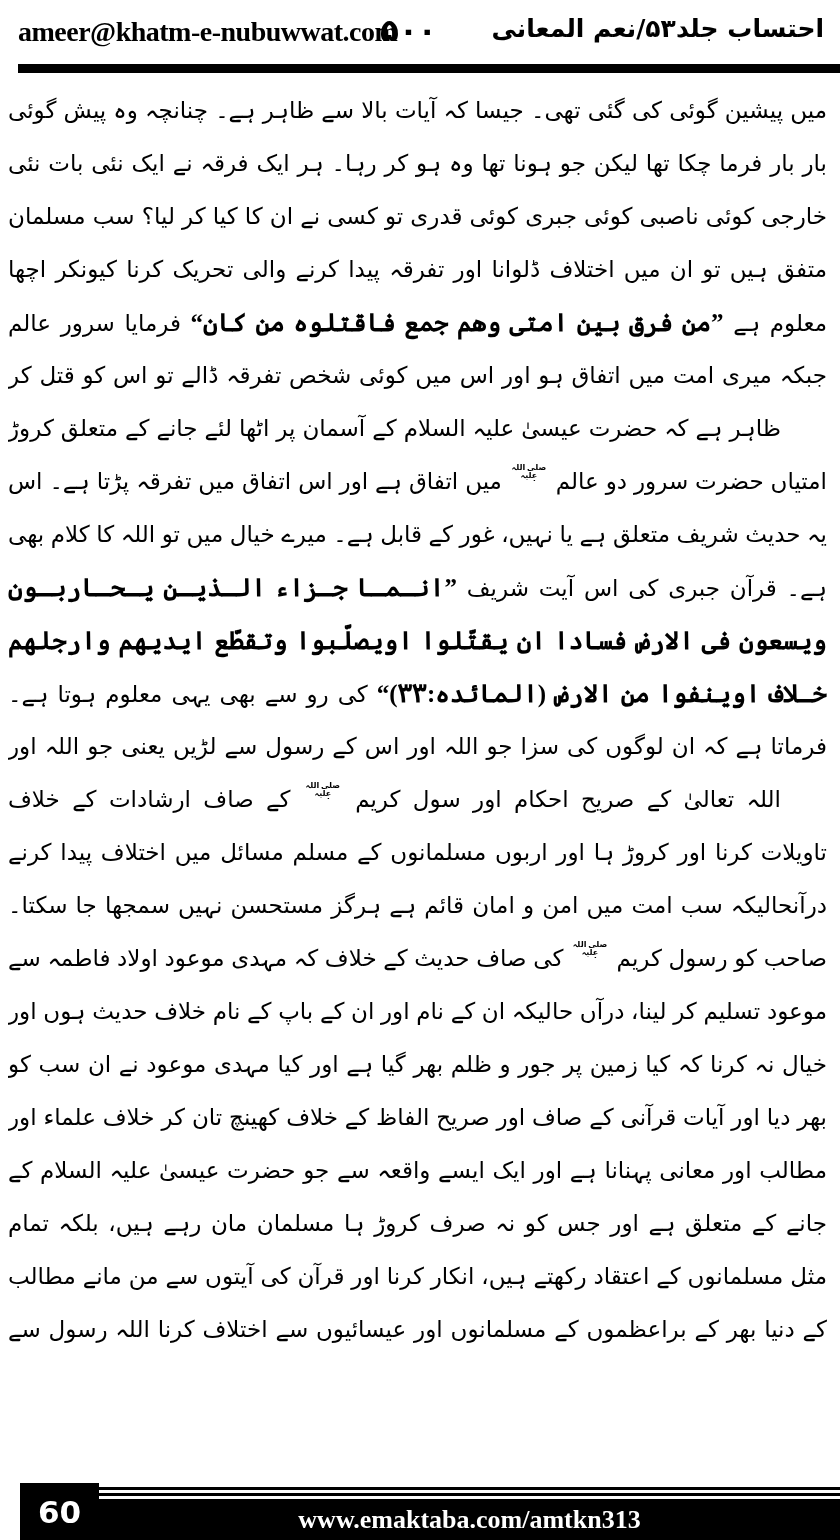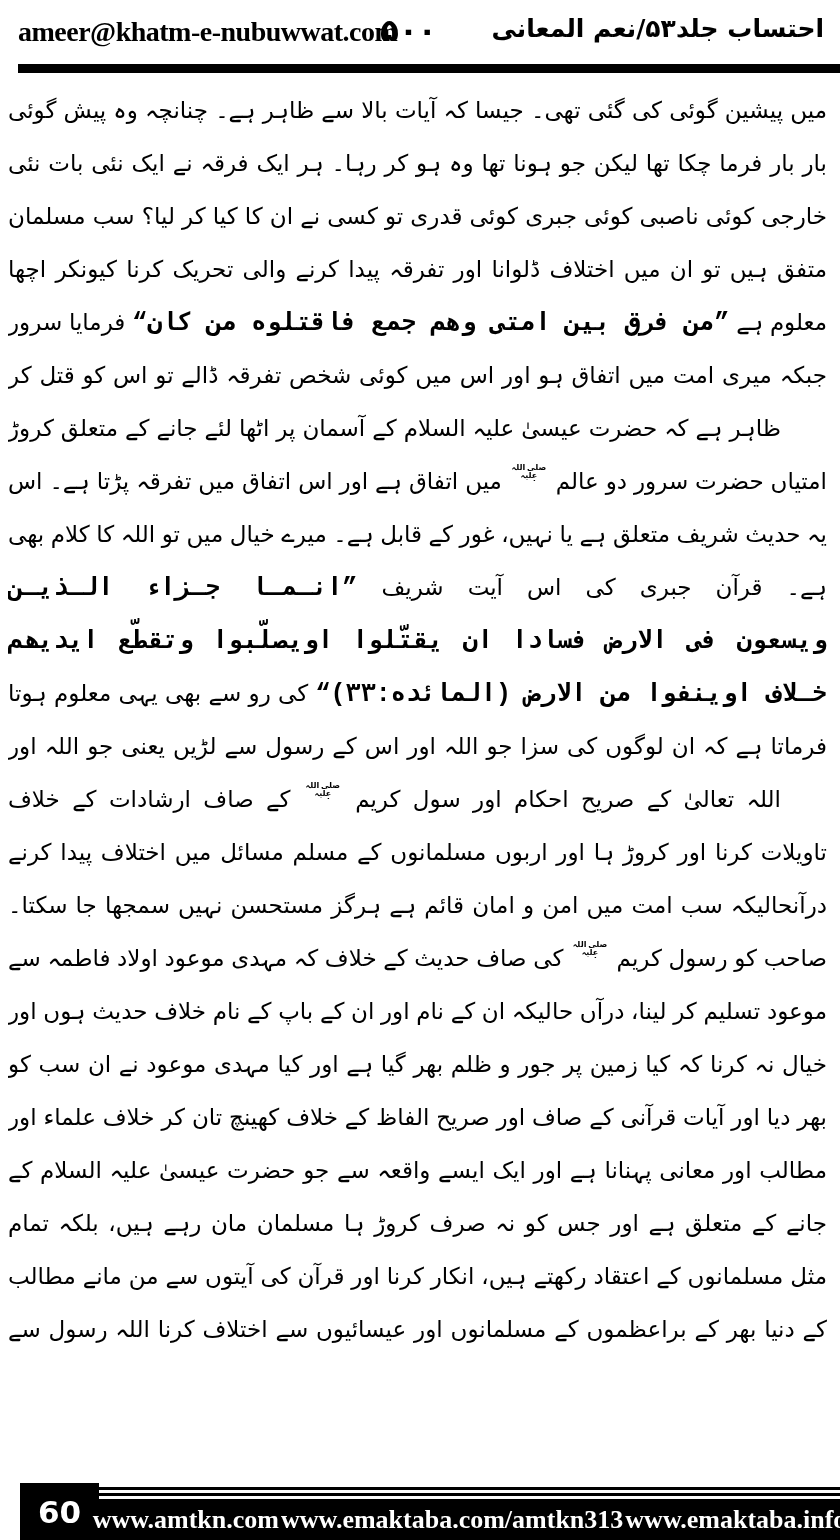--- a/index.html
+++ b/index.html
@@ -34,44 +34,45 @@
   .line{
     height:53px; line-height:53px; overflow:hidden;
     text-align:justify; text-align-last:justify; -moz-text-align-last:justify;
     font-size:23px; word-spacing:-1px; letter-spacing:-0.2px;
     white-space:normal;
   }
   .line.indent{ padding-right:46px; }
   .line.last{ text-align-last:right; -moz-text-align-last:right; }
   .urdu{ font-family:"DejaVu Sans",sans-serif; }
   .naskh{
-    font-family:Liberation Mono, monospace; font-weight:700; font-size:25px;
+    font-family:Liberation Serif, serif; font-weight:700; font-size:25px;
     letter-spacing:0;
   }
   .saw{
     display:inline-block; width:40px; height:17px; overflow:hidden;
     font-size:8px; line-height:8px; text-align:center; vertical-align:8px;
     font-weight:700;
   }
   
   .badge{
     position:absolute; left:20px; top:1483px; width:79px; height:57px;
     background:#000; color:#fff; display:flex; align-items:center; justify-content:center;
     font-weight:700; font-size:31px; font-family:"DejaVu Sans",sans-serif;
   }
   .footer-bar{
     position:absolute; left:99px; right:0; top:1487px; height:53px; background:#000;
   }
   .stripe{ position:absolute; left:0; right:0; height:3px; background:#fff; }
   .s1{ top:3px; } .s2{ top:9px; }
   .links{
     position:absolute; left:0; right:0; top:12px; bottom:0;
-    display:flex; align-items:center; justify-content:center; gap:2px;
+    display:flex; align-items:center; justify-content:center; gap:15px;
     color:#fff; font-family:"Liberation Serif",serif; font-weight:700; font-size:26px;
     white-space:nowrap;
+    flex-direction:column;
   }
 </style>
 </head>
 <body>
 
 <div class="page">
 
   <header>
     <div class="email">ameer@khatm-e-nubuwwat.com</div>
     <div class="page-number">۵۰۰</div>

